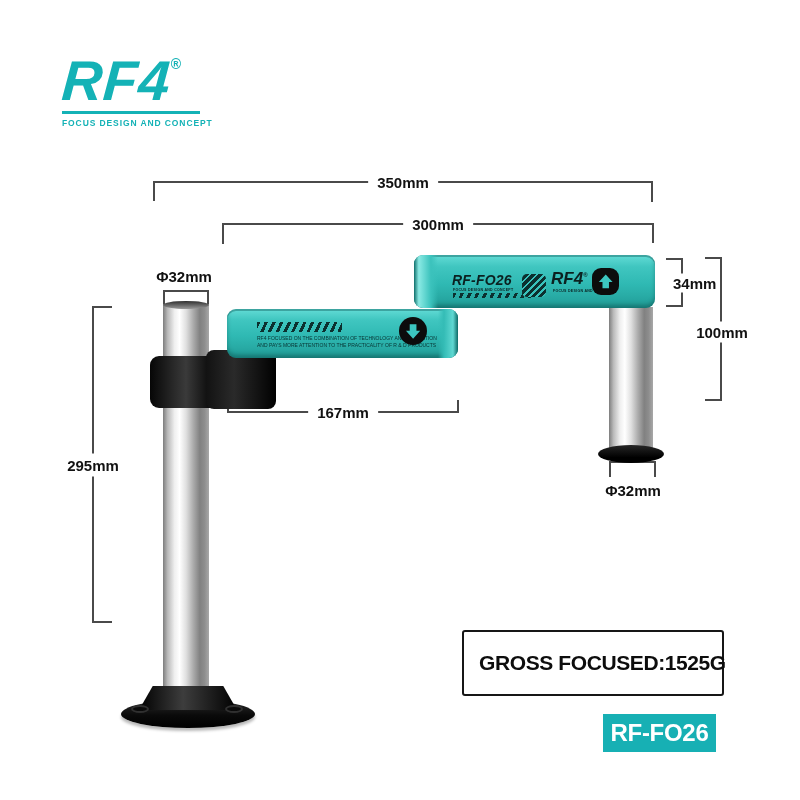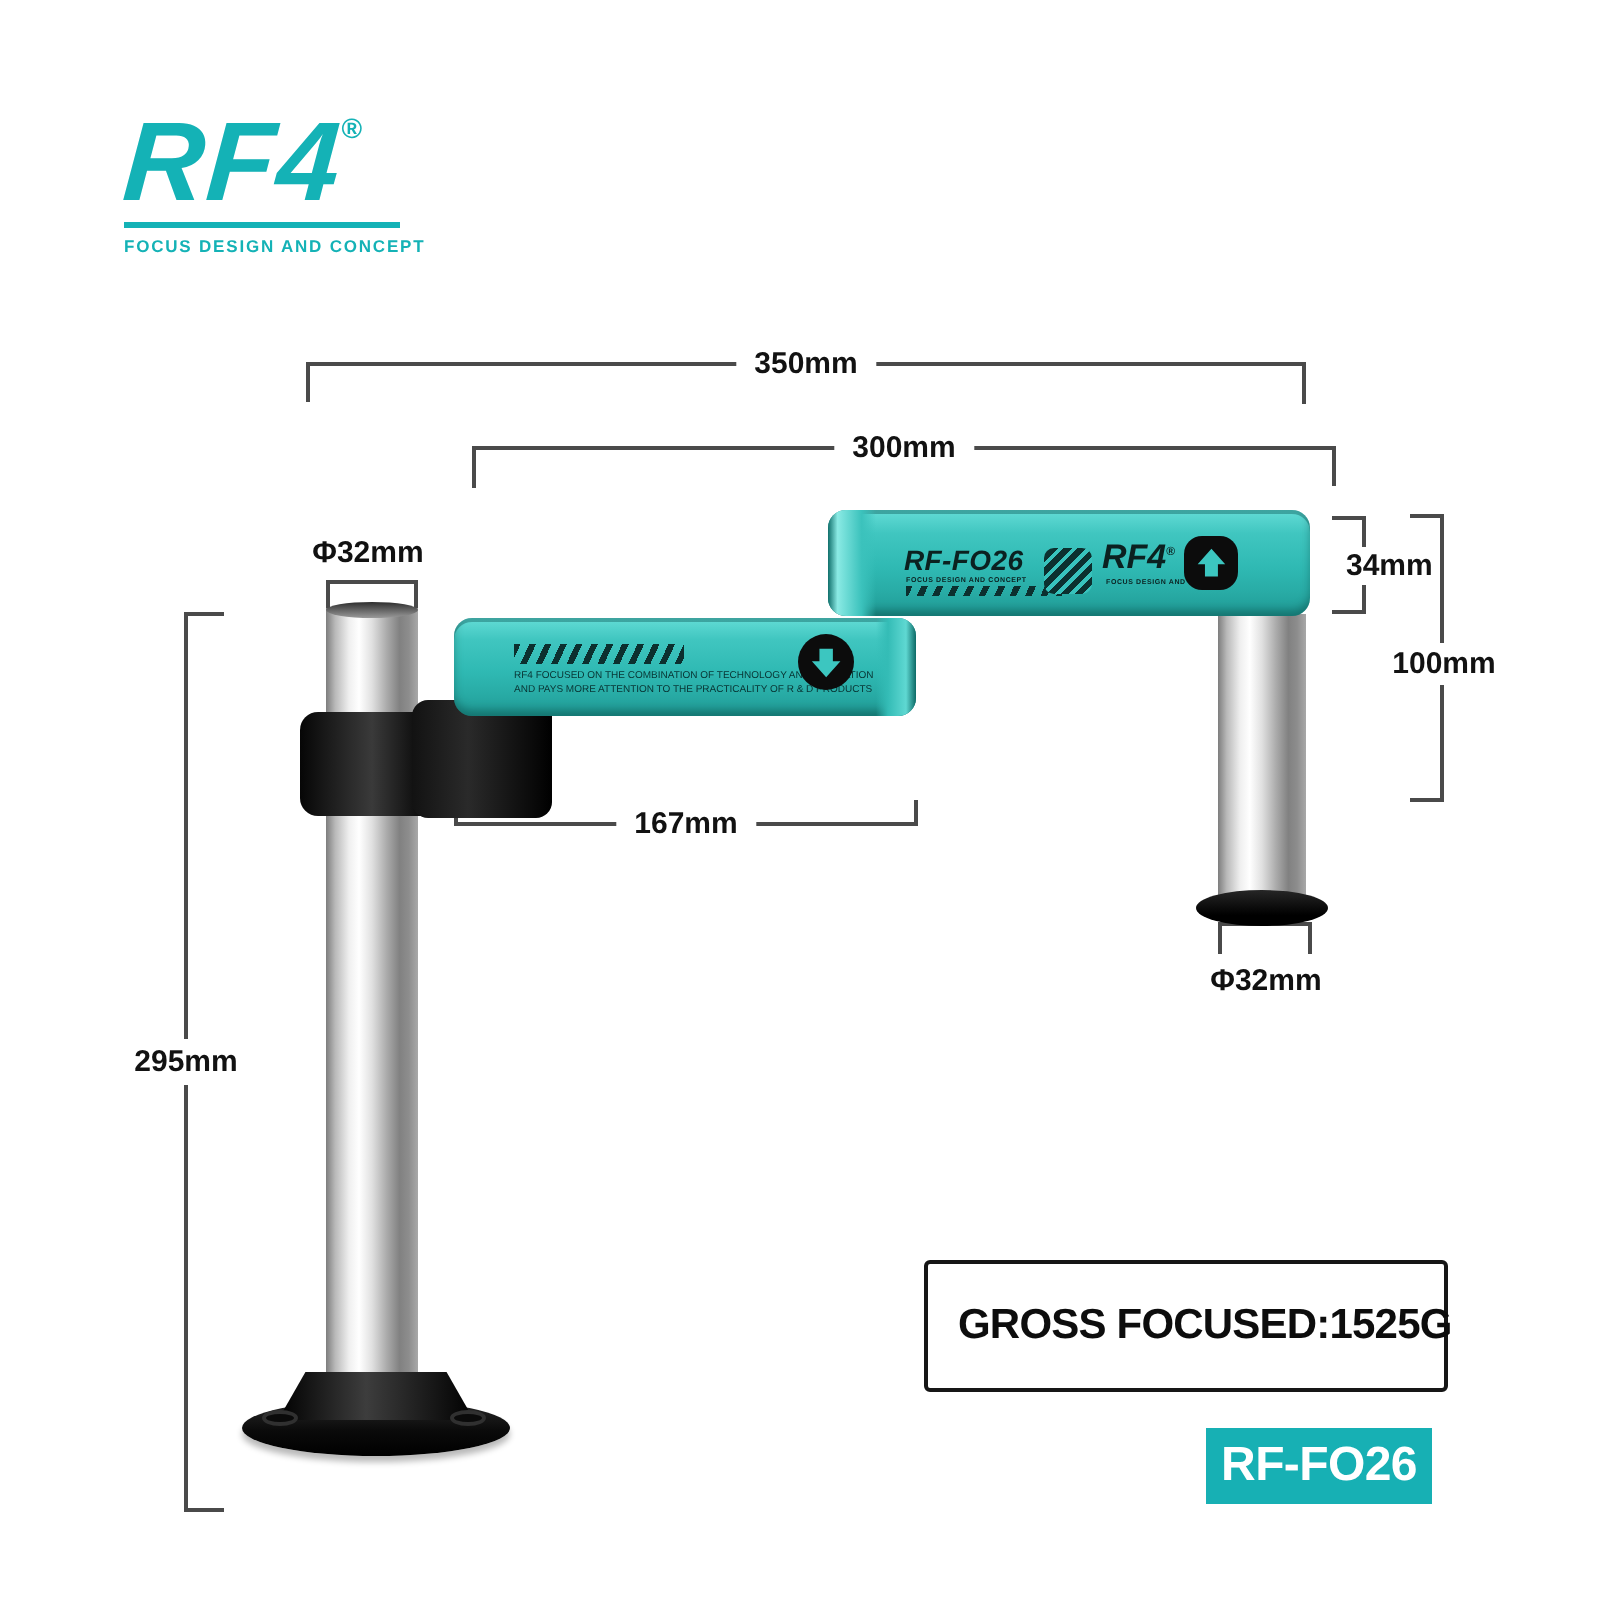--- a/index.html
+++ b/index.html
@@ -105,30 +105,30 @@
     <div class="logo-rule"></div>
     <div class="logo-tagline">FOCUS DESIGN AND CONCEPT</div>
   </div>
 
   <div class="dimh" style="left:153px;top:181px;width:500px;">
     <i class="tk l" style="height:20px;"></i>
       <i class="tk r" style="height:21px;"></i>
     <span class="dlabel">350mm</span>
   </div>
 
-  <div class="dimh" style="left:236px;top:223px;width:432px;">
+  <div class="dimh" style="left:222px;top:223px;width:432px;">
     <i class="tk l" style="height:21px;"></i>
       <i class="tk r" style="height:20px;"></i>
     <span class="dlabel">300mm</span>
   </div>
 
   <div class="plabel" style="left:148px;top:268px;width:72px;">Φ32mm</div>
   <div class="bracket" style="left:163px;top:290px;width:46px;height:15px;border-top:none;border-bottom:2px solid var(--line);border-radius:0;border-bottom:none;border:2px solid var(--line);border-bottom:none;"></div>
 
-  <div class="dimv" style="left:92px;top:306px;height:450px;width:20px;">
+  <div class="dimv" style="left:92px;top:306px;height:317px;width:20px;">
     <i class="vline" style="left:0;"></i>
     <i class="htk" style="left:0;top:0;width:20px;"></i>
     <i class="htk" style="left:0;bottom:0;width:20px;"></i>
     <span class="dlabel" style="left:1px;top:50%;transform:translate(-50%,-50%);padding:3px 3px;">295mm</span>
   </div>
 
   <div class="dimv" style="left:666px;top:258px;height:49px;width:17px;">
     <i class="vline" style="right:0;"></i>
     <i class="htk" style="right:0;top:0;width:17px;"></i>
     <i class="htk" style="right:0;bottom:0;width:17px;"></i>

